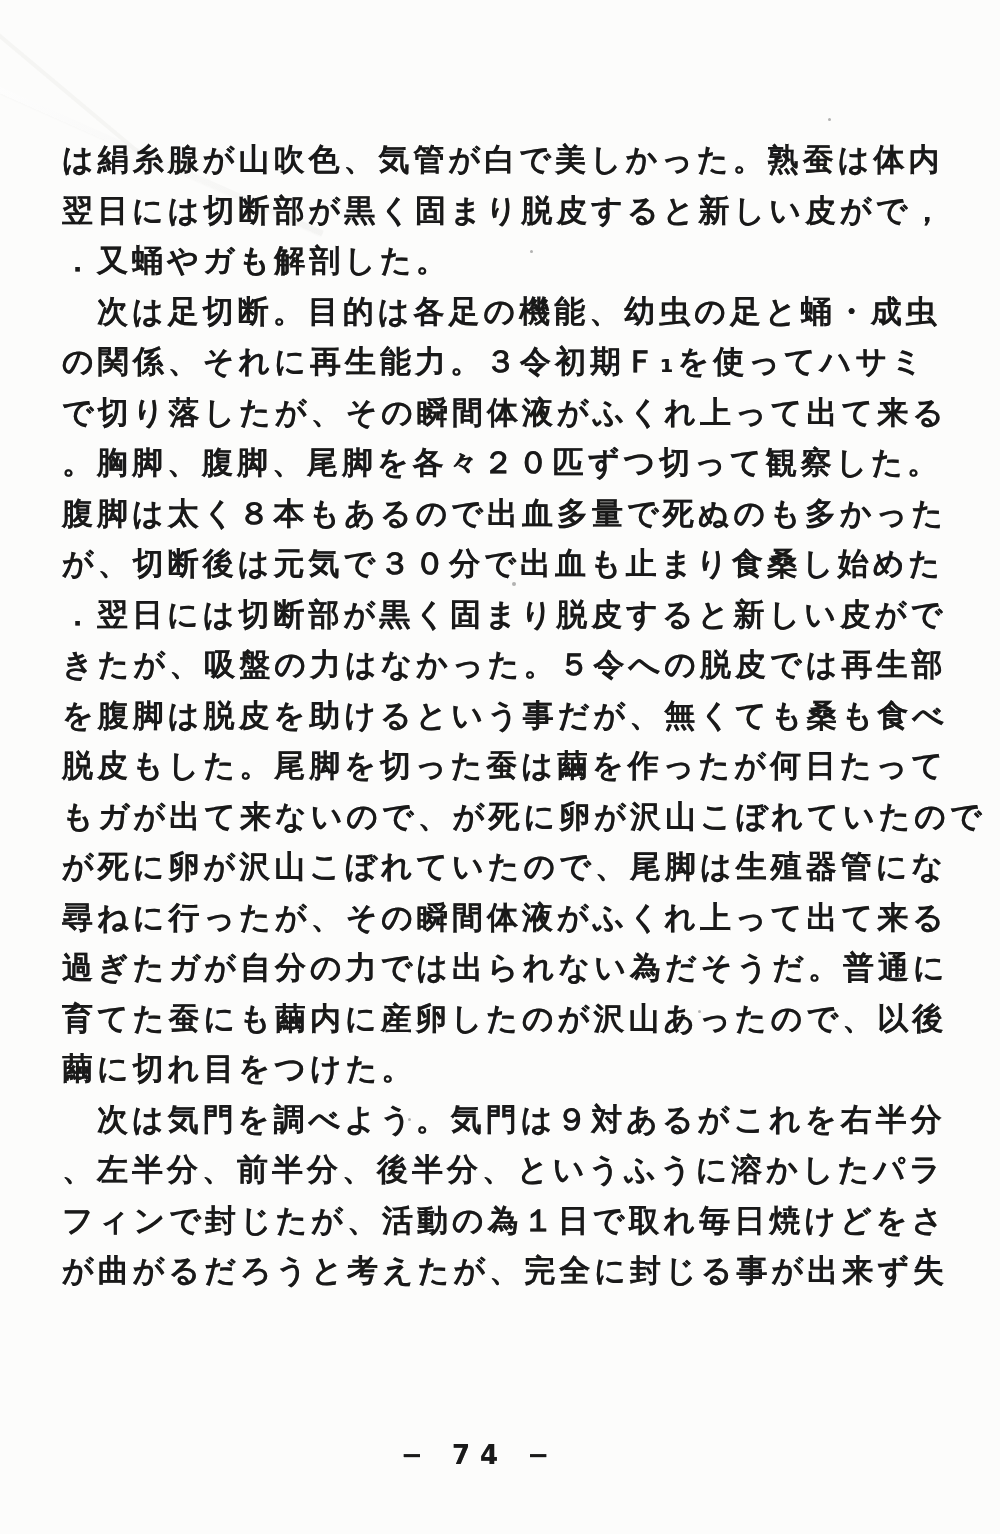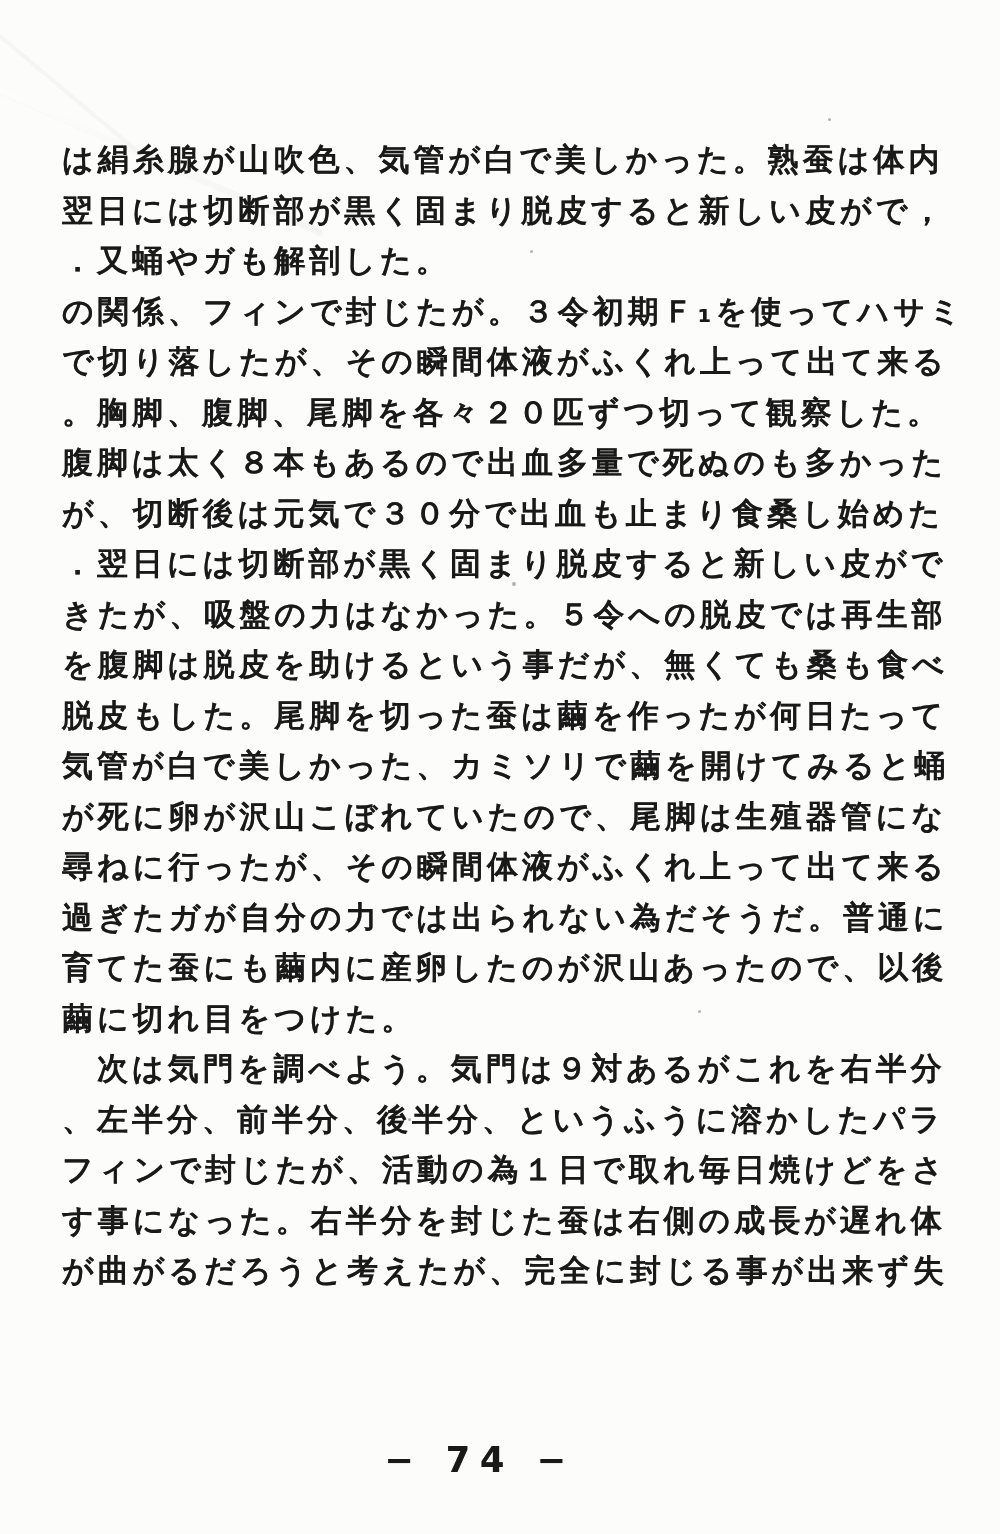--- a/index.html
+++ b/index.html
@@ -55,21 +55,21 @@
     white-space: nowrap;
     
     text-shadow: 0 0 0.6px rgba(20,20,20,0.55);
   }
   .page-number {
     position: absolute;
     top: 1440px;
     left: 0;
     width: 960px;
     text-align: center;
-    font-size: 35px;
+    font-size: 26px;
     font-weight: 700;
     letter-spacing: 10px;
     color: #191919;
     text-shadow: 0 0 0.6px rgba(20,20,20,0.55);
   }
   
   .speck {
     position: absolute;
     background: rgba(40,40,40,0.35);
     border-radius: 50%;
@@ -85,39 +85,39 @@
 <body>
 
 <div class="page">
   <div class="crease"></div>
   <div class="crease2"></div>
 
   <div class="text-block">
     <div class="line">は絹糸腺が山吹色、気管が白で美しかった。熟蚕は体内</div>
     <div class="line">翌日には切断部が黒く固まり脱皮すると新しい皮がで，</div>
     <div class="line">．又蛹やガも解剖した。</div>
-    <div class="line">の関係、フィンで封じたが。３令初期Ｆ₁を使ってハサミ</div>
+    <div class="line">　次は足切断。目的は各足の機能、幼虫の足と蛹・成虫</div>
+    <div class="line">の関係、それに再生能力。３令初期Ｆ₁を使ってハサミ</div>
     <div class="line">で切り落したが、その瞬間体液がふくれ上って出て来る</div>
     <div class="line">。胸脚、腹脚、尾脚を各々２０匹ずつ切って観察した。</div>
     <div class="line">腹脚は太く８本もあるので出血多量で死ぬのも多かった</div>
     <div class="line">が、切断後は元気で３０分で出血も止まり食桑し始めた</div>
     <div class="line">．翌日には切断部が黒く固まり脱皮すると新しい皮がで</div>
     <div class="line">きたが、吸盤の力はなかった。５令への脱皮では再生部</div>
     <div class="line">を腹脚は脱皮を助けるという事だが、無くても桑も食べ</div>
     <div class="line">脱皮もした。尾脚を切った蚕は繭を作ったが何日たって</div>
-    <div class="line">気管が白で美しかった、カミソリで繭を開けてみると蛹</div>
+    <div class="line">もガが出て来ないので、が死に卵が沢山こぼれていたので</div>
     <div class="line">が死に卵が沢山こぼれていたので、尾脚は生殖器管にな</div>
     <div class="line">尋ねに行ったが、その瞬間体液がふくれ上って出て来る</div>
     <div class="line">過ぎたガが自分の力では出られない為だそうだ。普通に</div>
     <div class="line">育てた蚕にも繭内に産卵したのが沢山あったので、以後</div>
     <div class="line">繭に切れ目をつけた。</div>
     <div class="line">　次は気門を調べよう。気門は９対あるがこれを右半分</div>
     <div class="line">、左半分、前半分、後半分、というふうに溶かしたパラ</div>
     <div class="line">フィンで封じたが、活動の為１日で取れ毎日焼けどをさ</div>
-    <div class="line">す事になった。右半分を封じた蚕は右側の成長が遅れ体</div>
     <div class="line">が曲がるだろうと考えたが、完全に封じる事が出来ず失</div>
   </div>
 
   <div class="page-number">− 74 −</div>
 
   <div class="speck s1"></div>
   <div class="speck s2"></div>
   <div class="speck s3"></div>
   <div class="speck s4"></div>
   <div class="speck s5"></div>

